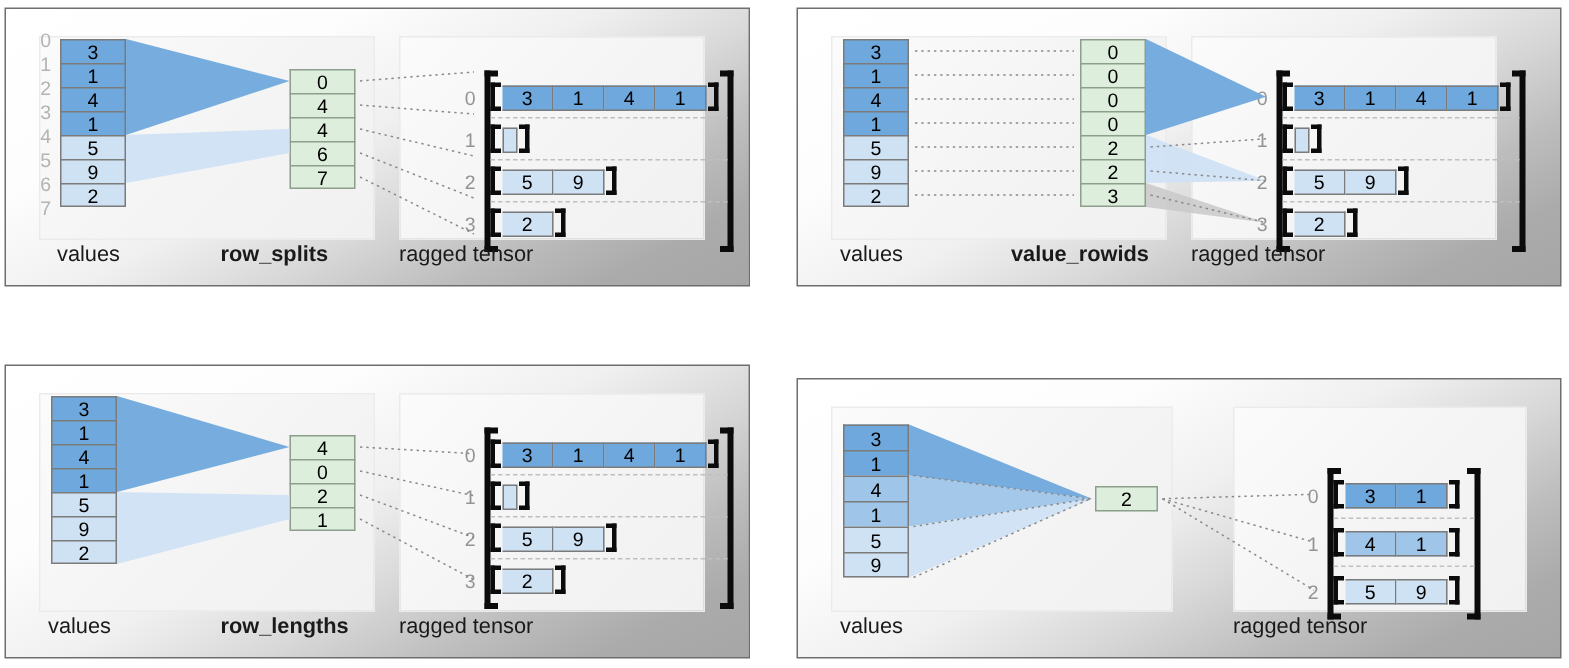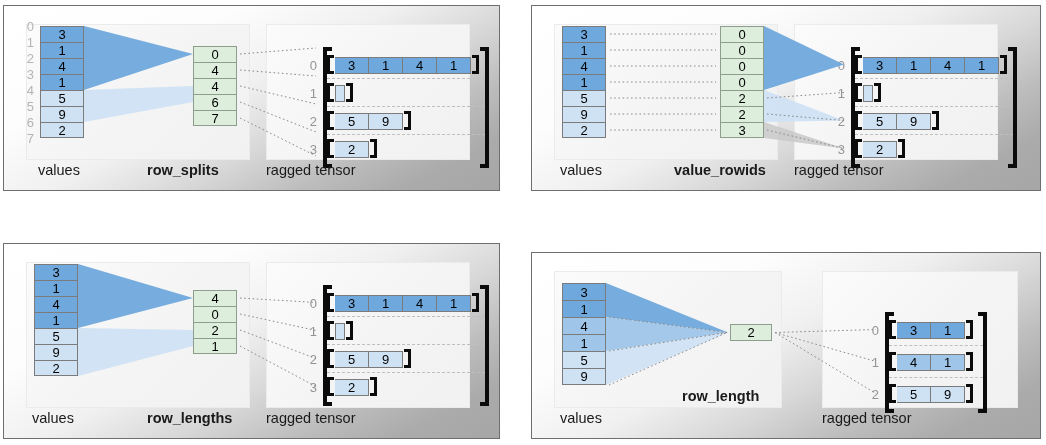--- a/index.html
+++ b/index.html
@@ -377,21 +377,20 @@
         <div class="cell" style="height: 17px; background: rgb(159, 197, 232);">4</div>
         <div class="cell" style="height: 17px; background: rgb(159, 197, 232);">1</div>
         <div class="cell" style="height: 17px; background: rgb(207, 226, 243);">5</div>
         <div class="cell" style="height: 17px; background: rgb(207, 226, 243);">9</div>
       </div>
       <div class="stack" style="left: 198px; top: 71px; width: 42px;">
         <div class="cell green" style="height: 17px;">2</div>
       </div>
       <div class="caption" style="left: 28px; top: 157px;">values</div>
       <div class="caption bold center" style="left: 150px; top: 135px; width: 138px; line-height: 1.15;">
-        <div>row_length</div>
       </div>
       <div class="caption center" style="left: 290px; top: 157px; width: 196px;">ragged tensor</div>
       <svg class="overlay" width="510" height="187">
         <polygon points="74,30 196,79.5 74,64" fill="#6fa8dc" fill-opacity="0.95"></polygon>
         <polygon points="74,64 196,79.5 74,98" fill="#9fc5e8" fill-opacity="0.95"></polygon>
         <polygon points="74,98 196,79.5 74,132" fill="#cfe2f3" fill-opacity="0.95"></polygon>
         <line x1="77" y1="64" x2="195" y2="79.5" stroke="#8a8a8a" stroke-width="1" stroke-dasharray="1.6 2.6"></line>
         <line x1="77" y1="98" x2="195" y2="79.5" stroke="#8a8a8a" stroke-width="1" stroke-dasharray="1.6 2.6"></line>
         <line x1="77" y1="132" x2="195" y2="79.5" stroke="#8a8a8a" stroke-width="1" stroke-dasharray="1.6 2.6"></line>
         <line x1="243" y1="79.5" x2="344" y2="76.5" stroke="#8a8a8a" stroke-width="1" stroke-dasharray="1.6 2.6"></line>

